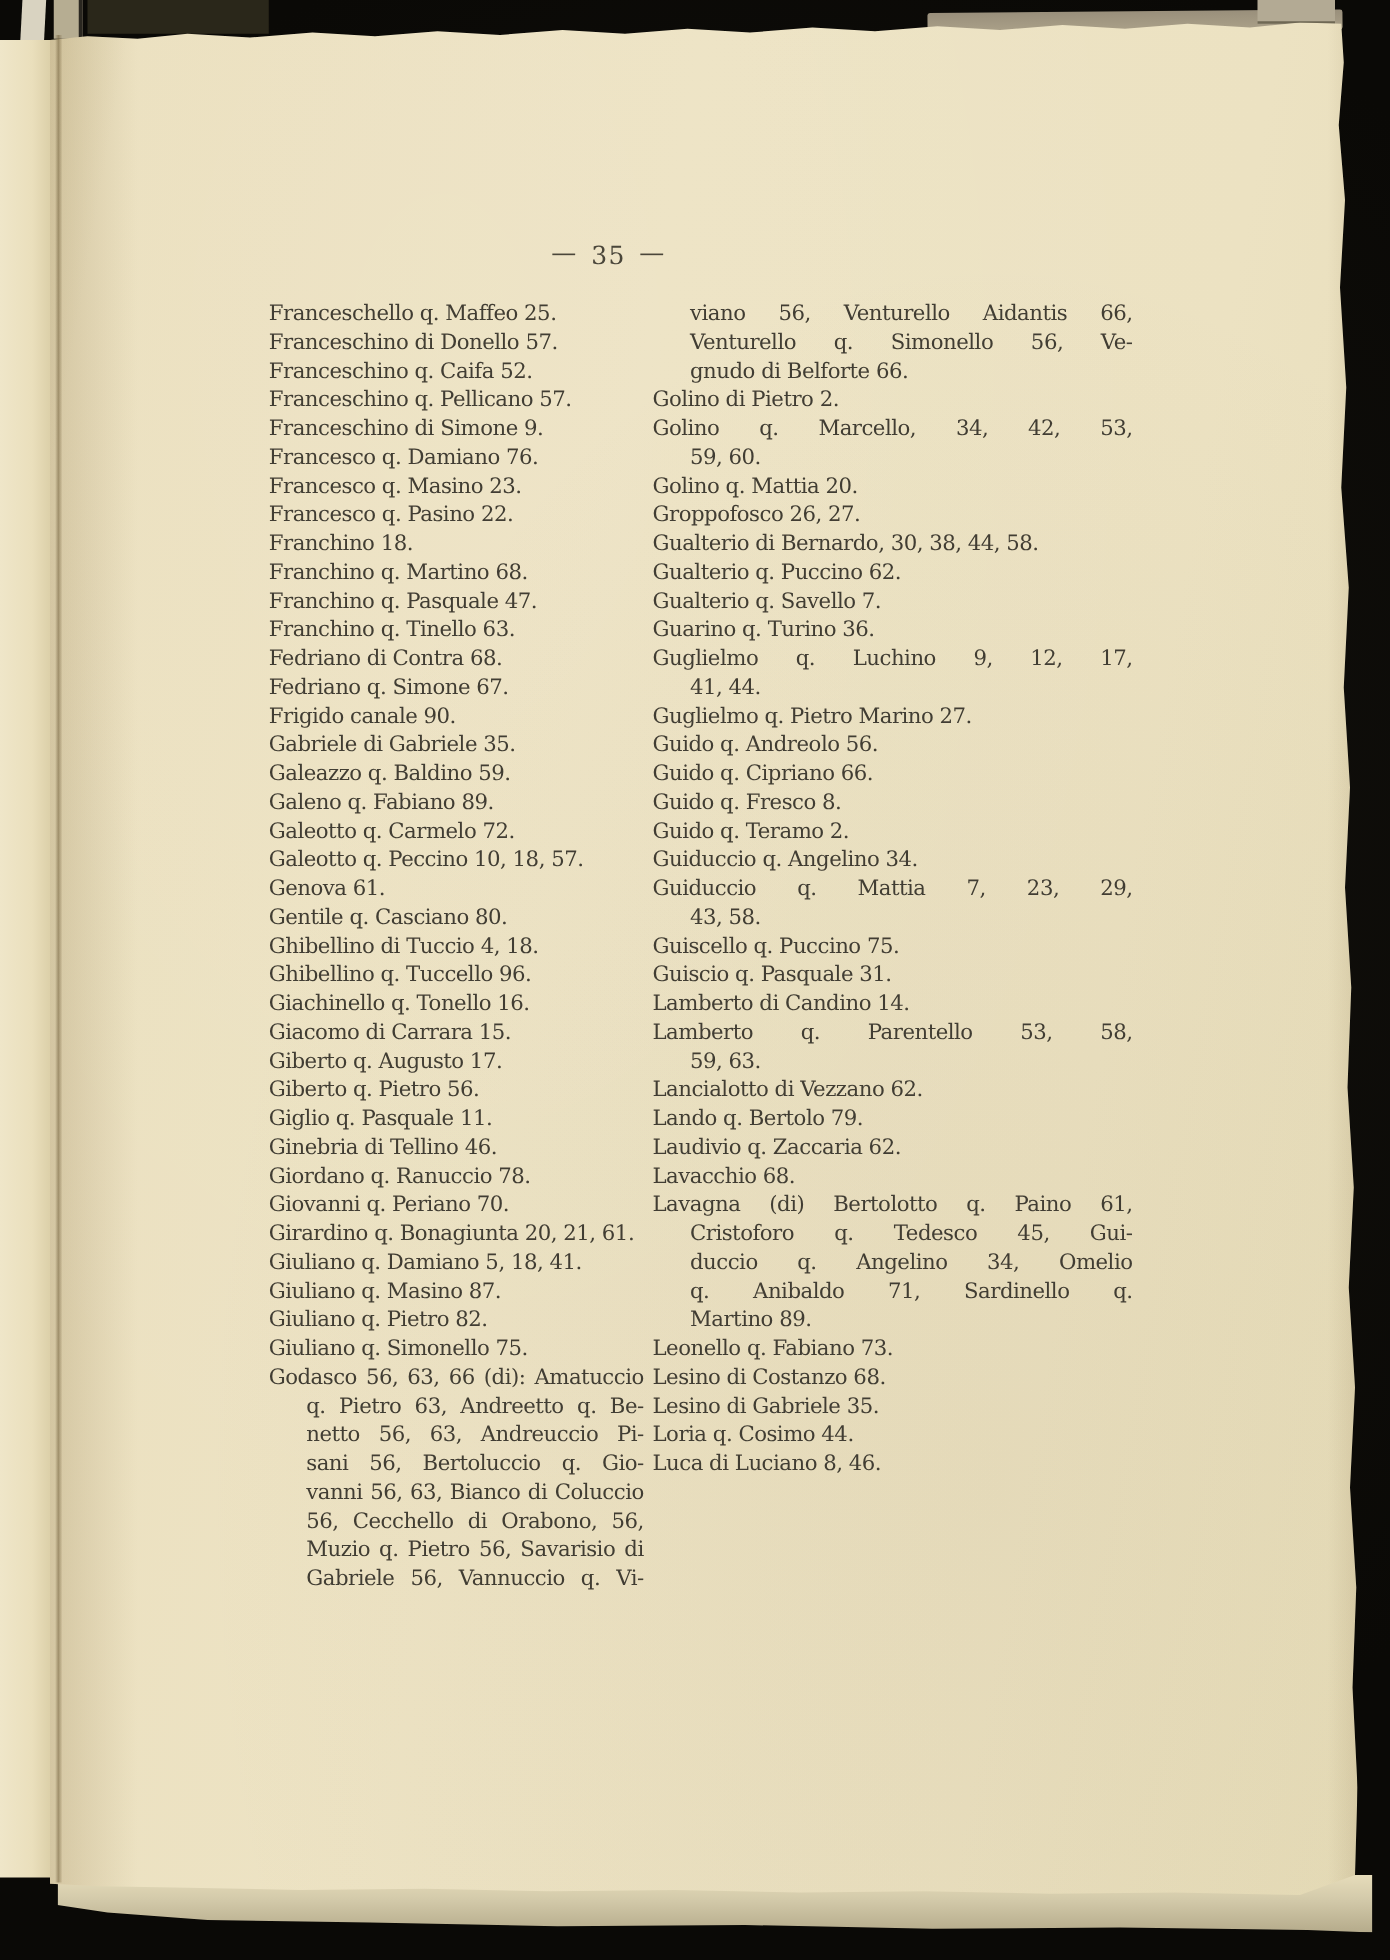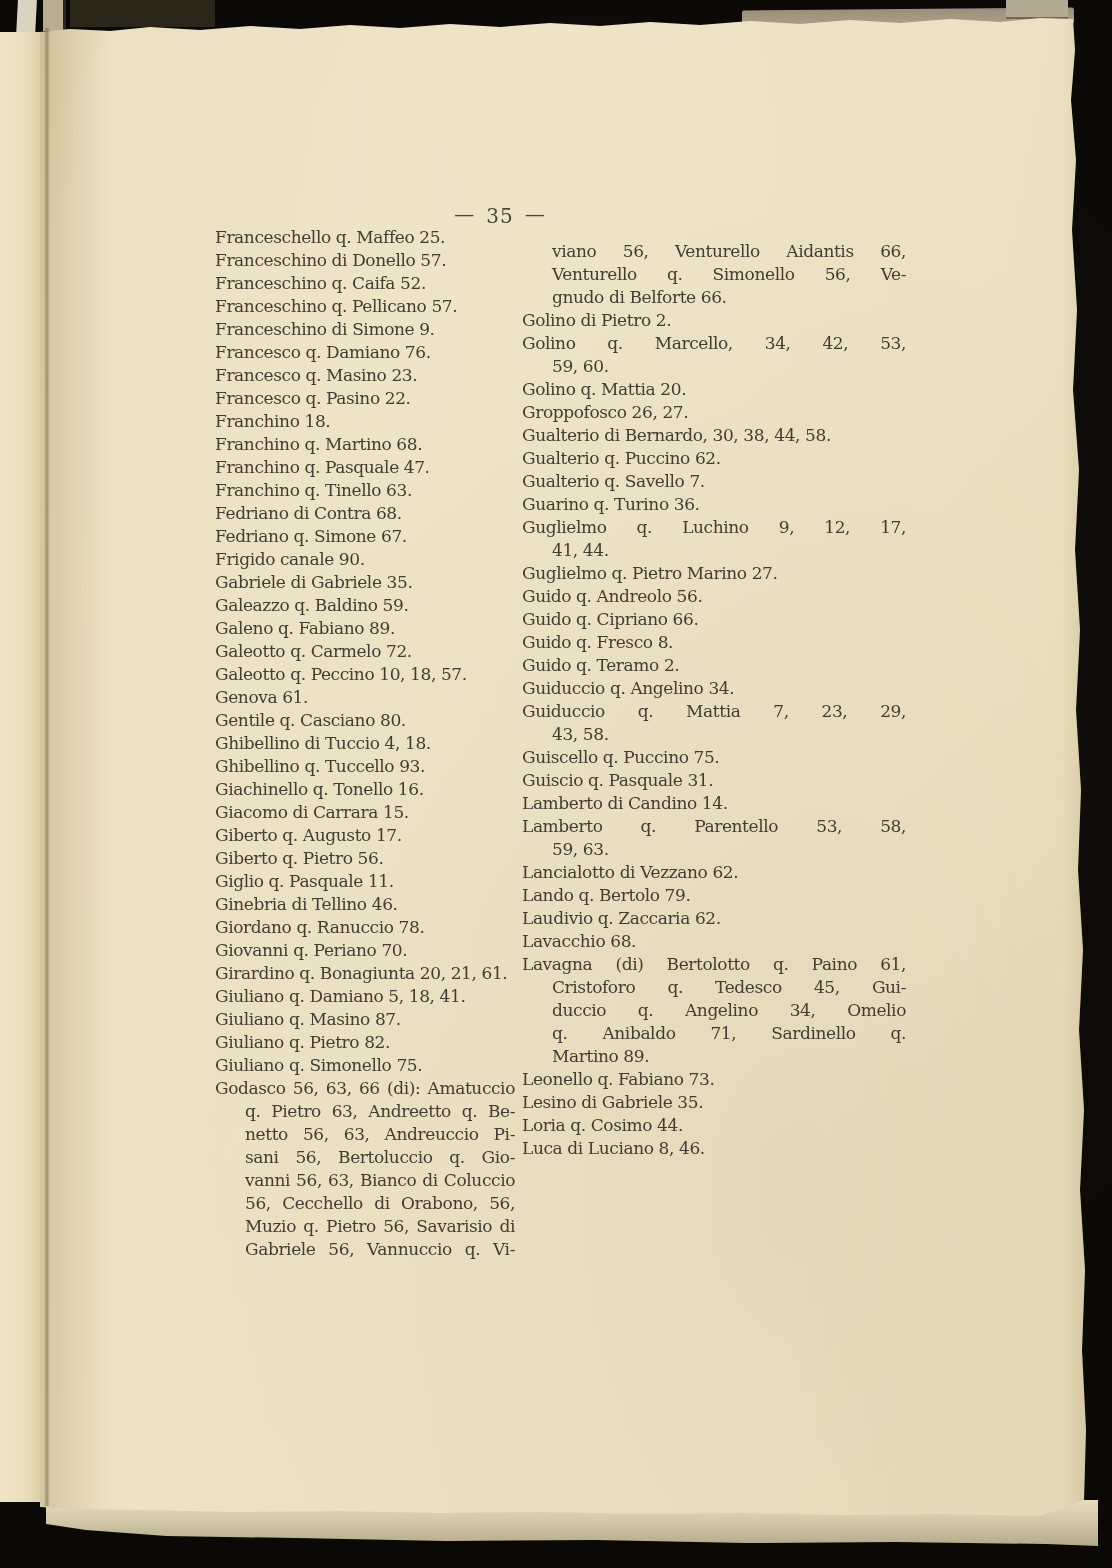--- a/index.html
+++ b/index.html
@@ -38,25 +38,25 @@
       1035px 540px,1040px 620px,1036px 700px,1041px 780px,1038px 860px,1043px 940px,1039px 1020px,
       1044px 1100px,1040px 1180px,1045px 1260px,1042px 1340px,1046px 1420px,1044px 1490px,
       1000px 1506px,900px 1504px,800px 1505px,700px 1503px,600px 1504px,500px 1502px,400px 1503px,
       300px 1501px,200px 1502px,100px 1500px,40px 1499px,0px 1497px);}
   .page::before{content:"";position:absolute;left:0;top:0;bottom:0;width:70px;
     background:linear-gradient(90deg,rgba(150,128,82,0.28),rgba(150,128,82,0));}
   .page::after{content:"";position:absolute;right:0;top:0;bottom:0;width:26px;
     background:linear-gradient(270deg,rgba(140,120,78,0.18),rgba(140,120,78,0));}
 
   
-  .header{position:absolute;left:430px;top:204px;width:140px;text-align:center;
+  .header{position:absolute;left:430px;top:192px;width:140px;
     color:#4a463a;font-size:20px;letter-spacing:1px;z-index:5;}
   .header .dash{margin:0 11px;position:relative;top:-2px;}
   .col{position:absolute;z-index:5;color:#413d33;font-size:17px;letter-spacing:-0.4px;}
-  .col-left{left:215px;top:226px;width:300px;}
+  .col-left{left:215px;top:240px;width:300px;}
   .col-right{left:522px;top:240px;width:384px;}
   .line{height:23px;line-height:23px;white-space:nowrap;}
   .line.just{white-space:normal;text-align:justify;text-align-last:justify;}
   .line.indent{padding-left:30px;}
 </style>
 </head>
 <body>
 
 <div class="stage">
 
@@ -93,21 +93,21 @@
       <div class="line">Fedriano q. Simone 67.</div>
       <div class="line">Frigido canale 90.</div>
       <div class="line">Gabriele di Gabriele 35.</div>
       <div class="line">Galeazzo q. Baldino 59.</div>
       <div class="line">Galeno q. Fabiano 89.</div>
       <div class="line">Galeotto q. Carmelo 72.</div>
       <div class="line">Galeotto q. Peccino 10, 18, 57.</div>
       <div class="line">Genova 61.</div>
       <div class="line">Gentile q. Casciano 80.</div>
       <div class="line">Ghibellino di Tuccio 4, 18.</div>
-      <div class="line">Ghibellino q. Tuccello 93.</div>
+      <div class="line">Ghibellino q. Tuccello 96.</div>
       <div class="line">Giachinello q. Tonello 16.</div>
       <div class="line">Giacomo di Carrara 15.</div>
       <div class="line">Giberto q. Augusto 17.</div>
       <div class="line">Giberto q. Pietro 56.</div>
       <div class="line">Giglio q. Pasquale 11.</div>
       <div class="line">Ginebria di Tellino 46.</div>
       <div class="line">Giordano q. Ranuccio 78.</div>
       <div class="line">Giovanni q. Periano 70.</div>
       <div class="line">Girardino q. Bonagiunta 20, 21, 61.</div>
       <div class="line">Giuliano q. Damiano 5, 18, 41.</div>
@@ -156,18 +156,19 @@
       <div class="line">Lancialotto di Vezzano 62.</div>
       <div class="line">Lando q. Bertolo 79.</div>
       <div class="line">Laudivio q. Zaccaria 62.</div>
       <div class="line">Lavacchio 68.</div>
       <div class="line just">Lavagna (di) Bertolotto q. Paino 61,</div>
       <div class="line indent just">Cristoforo q. Tedesco 45, Gui-</div>
       <div class="line indent just">duccio q. Angelino 34, Omelio</div>
       <div class="line indent just">q. Anibaldo 71, Sardinello q.</div>
       <div class="line indent">Martino 89.</div>
       <div class="line">Leonello q. Fabiano 73.</div>
+      <div class="line">Lesino di Costanzo 68.</div>
       <div class="line">Lesino di Gabriele 35.</div>
       <div class="line">Loria q. Cosimo 44.</div>
       <div class="line">Luca di Luciano 8, 46.</div>
     </div>
 
 </div>
 
 </body></html>

